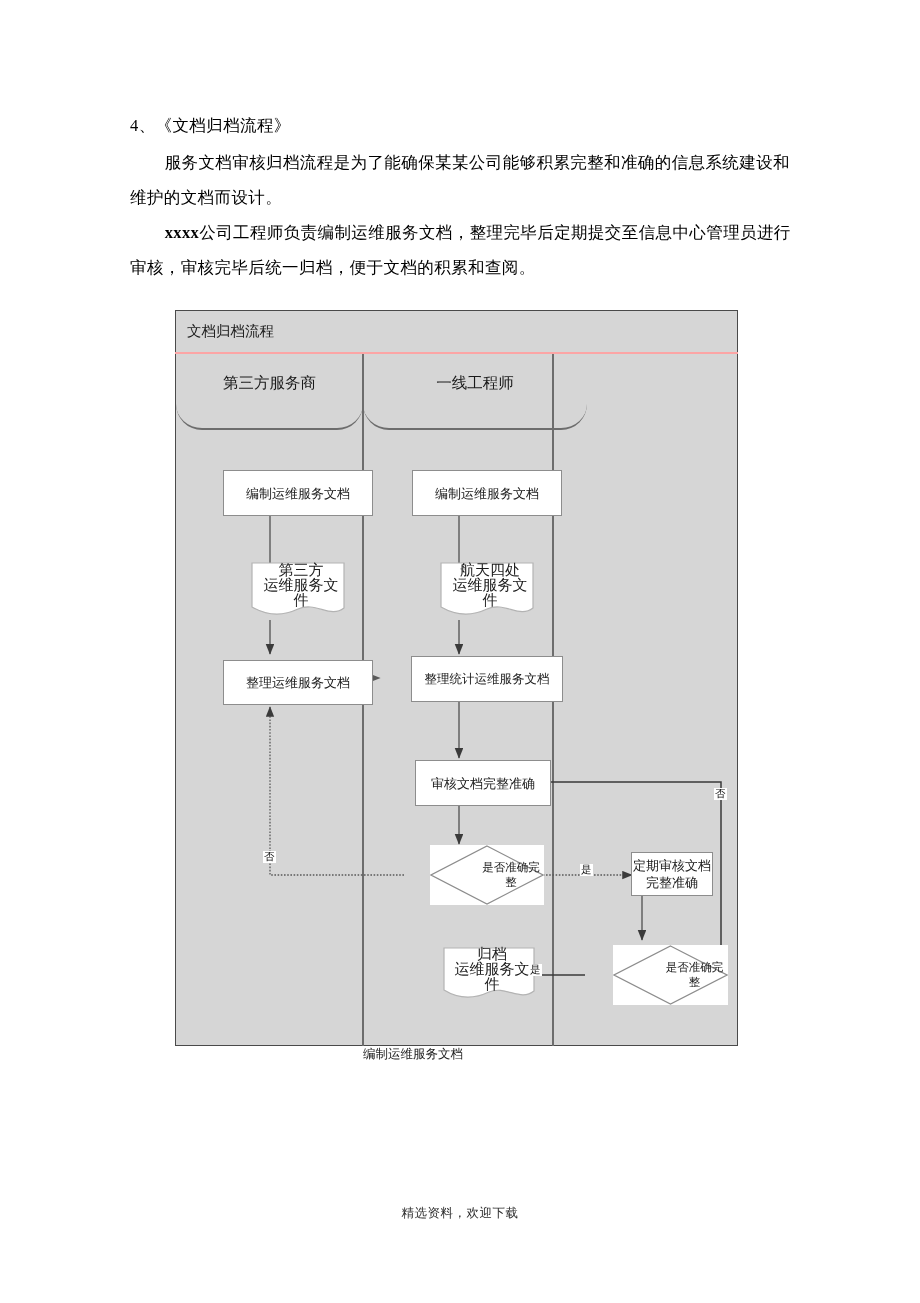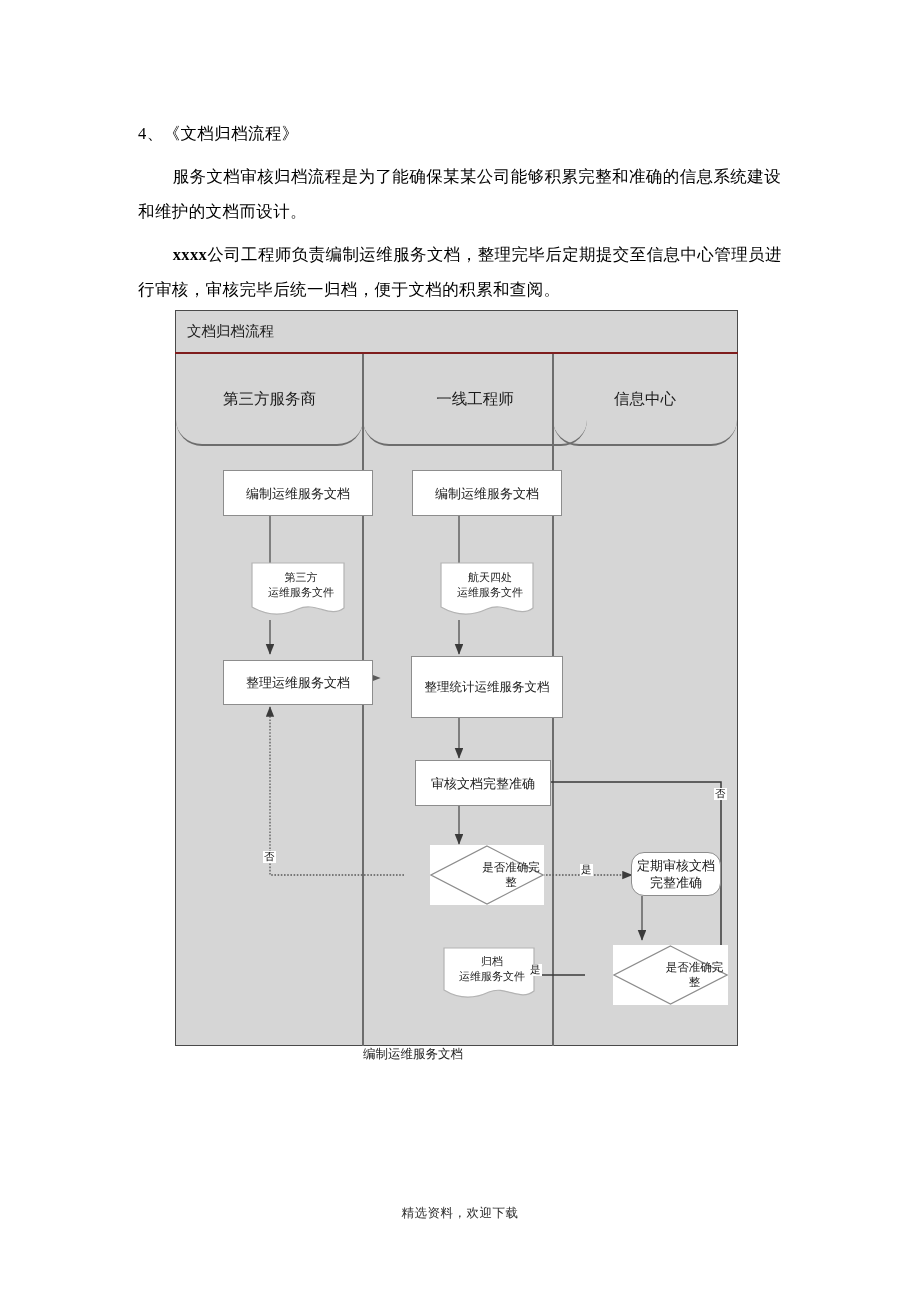--- a/index.html
+++ b/index.html
@@ -19,21 +19,21 @@
   
   .doc-body {
     position: absolute;
     left: 130px;
     top: 108px;
     width: 672px;
   }
   .para {
     font-size: 16.5px;
     line-height: 35px;
-    margin: 8px;
+    margin: 0;
     letter-spacing: 0.4px;
   }
   .para-heading {
     margin-bottom: 2px;
   }
   .indent {
     text-indent: 2.1em;
   }
   .bold-run {
     font-weight: bold;
@@ -54,30 +54,30 @@
     border: 1px solid #4a4a4a;
     box-sizing: border-box;
   }
   .flow-title {
     position: absolute;
     left: 0;
     top: 0;
     width: 100%;
     height: 44px;
     box-sizing: border-box;
-    border-bottom: 2px solid #7f1d1d;
+    border-bottom: 2px solid #fca5a5;
     display: flex;
     align-items: center;
     padding-left: 12px;
     font-size: 14.5px;
     color: #1a1a1a;
   }
   .lane-head {
     position: absolute;
-    top: 44px;
+    top: 28px;
     height: 92px;
     box-sizing: border-box;
     border-bottom: 2px solid #6d6d6d;
     display: flex;
     align-items: center;
     justify-content: center;
     font-size: 15.5px;
     color: #1a1a1a;
     border-radius: 26px;
   }
@@ -103,21 +103,21 @@
   }
   .node-process {
     border: 1px solid #8d8d8d;
     font-size: 13px;
     line-height: 17px;
   }
   .node-process.small {
     font-size: 12.5px;
   }
   .node-doc {
-    font-size: 11px;
+    font-size: 15px;
     line-height: 15px;
     background: transparent;
     border: none;
     padding-bottom: 12px;
     padding-left: 6px;
   }
   .node-doc .doc-shape {
     position: absolute;
     inset: 0;
   }
@@ -185,21 +185,20 @@
   <p class="para indent"><span class="bold-run">xxxx</span><span>公司工程师负责编制运维服务文档，整理完毕后定期提交至信息中心管理员进行审核，审核完毕后统一归档，便于文档的积累和查阅。</span></p>
 </div>
 
 <div class="flow-wrap">
   <div class="flow-frame"></div>
 
   <div class="flow-title">文档归档流程</div>
 
   <div class="lane-head" style="left:1px; width:187px;">第三方服务商</div>
   <div class="lane-head" style="left:188px; width:224px;">一线工程师</div>
-  <div class="lane-head" style="left:378px; width:184px;">信息中心</div>
 
   <div class="lane-divider" style="left:187px;"></div>
   <div class="lane-divider" style="left:377px;"></div>
 
   <svg class="conn-svg" viewBox="0 0 563 736" preserveAspectRatio="none">
     <defs>
       <marker id="ah" markerWidth="9" markerHeight="9" refX="7.5" refY="3.2" orient="auto" markerUnits="strokeWidth">
         <path d="M0,0 L8,3.2 L0,6.4 z" fill="#3a3a3a"></path>
       </marker>
       <marker id="ahd" markerWidth="9" markerHeight="9" refX="7.5" refY="3.2" orient="auto" markerUnits="strokeWidth">
@@ -257,21 +256,21 @@
   <div class="node node-doc" style="left:237px; top:252px; width:94px; height:58px;">
     <svg class="doc-shape" viewBox="0 0 94 58" preserveAspectRatio="none">
       <path d="M1,1 L93,1 L93,46 C79,57 65,39 47,47 C30,55 15,53 1,45 Z" fill="#ffffff" stroke="#b3b3b3" stroke-width="1.2"></path>
     </svg>
     <span class="doc-text">
       <span>航天四处</span><br>
       <span>运维服务文件</span>
     </span>
   </div>
 
-  <div class="node node-process small" style="left:208px; top:346px; width:152px; height:62px;">
+  <div class="node node-process small" style="left:208px; top:346px; width:152px; height:46px;">
     <span>整理统计运维服务文档</span>
   </div>
 
   <div class="node node-process" style="left:212px; top:450px; width:136px; height:46px;">
     <span>审核文档完整准确</span>
   </div>
 
   <div class="node node-diamond" style="left:227px; top:535px; width:114px; height:60px;">
     <svg class="dia-shape" viewBox="0 0 114 60" preserveAspectRatio="none">
       <path d="M57,1 L113,30 L57,59 L1,30 Z" fill="#ffffff" stroke="#8d8d8d" stroke-width="1.2"></path>
@@ -282,21 +281,21 @@
   <div class="node node-doc" style="left:240px; top:637px; width:92px; height:56px;">
     <svg class="doc-shape" viewBox="0 0 92 56" preserveAspectRatio="none">
       <path d="M1,1 L91,1 L91,44 C77,55 63,38 46,45 C29,53 14,51 1,43 Z" fill="#ffffff" stroke="#b3b3b3" stroke-width="1.2"></path>
     </svg>
     <span class="doc-text">
       <span>归档</span><br>
       <span>运维服务文件</span>
     </span>
   </div>
 
-  <div class="node node-process" style="left:428px; top:542px; width:90px; height:44px;border-radius:13px;">
+  <div class="node node-process" style="left:428px; top:542px; width:82px; height:44px;">
     <span>
       <span>定期审核文档</span><br>
       <span>完整准确</span>
     </span>
   </div>
 
   <div class="node node-diamond" style="left:410px; top:635px; width:115px; height:60px;">
     <svg class="dia-shape" viewBox="0 0 115 60" preserveAspectRatio="none">
       <path d="M57.5,1 L114,30 L57.5,59 L1,30 Z" fill="#ffffff" stroke="#8d8d8d" stroke-width="1.2"></path>
     </svg>

